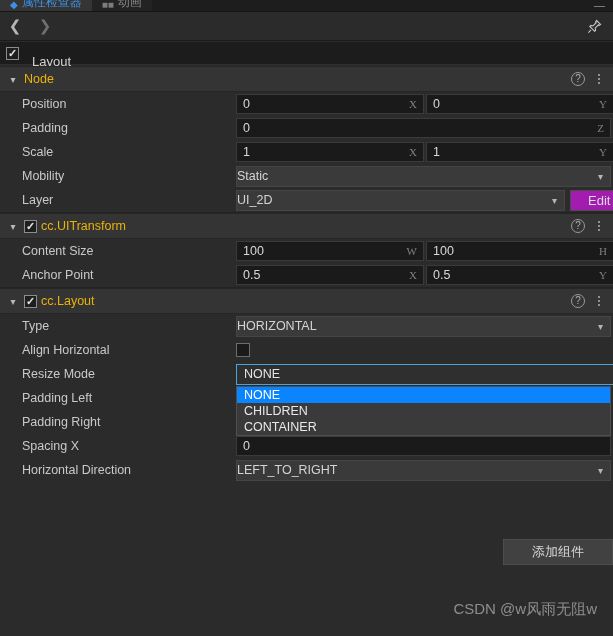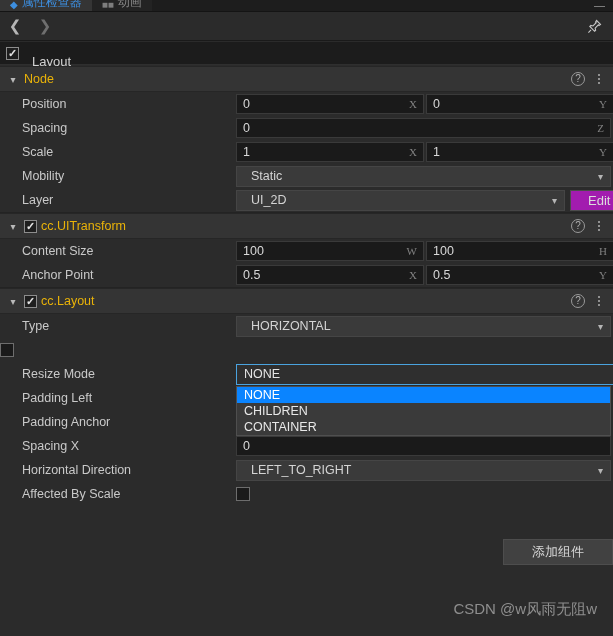--- a/index.html
+++ b/index.html
@@ -126,21 +126,21 @@
     font-family: "Liberation Serif", serif;
   }
   .half { width: 188px; }
   .half2 { width: 188px; margin-left: 2px; }
   .full { width: 375px; }
 
   .selectfield {
     height: 21px; background: #3a3a3a; border: 1px solid #454545;
     display: flex; align-items: center; position: relative;
   }
-  .selectfield .val { font-size: 12.5px; color: #d4d4d4; padding-left: 14px; }
+  .selectfield .val { font-size: 12.5px; color: #d4d4d4; padding-left: 0; }
   .selectfield .chev {
     position: absolute; right: 7px; font-size: 10px; color: #b5b5b5;
   }
   .sel-full { width: 375px; }
   .sel-layer { width: 329px; }
 
   .editbtn {
     margin-left: 5px; height: 21px; min-width: 39px; background: #a21caf;
     border: 1px solid #4c4c4c; display: flex; align-items: center;
     justify-content: center; font-size: 13px; color: #dcdcdc; padding: 0 17px;
@@ -242,21 +242,21 @@
           <span class="axis">X</span>
         </div>
         <div class="numfield half2">
           <span class="val">0</span>
           <span class="axis">Y</span>
         </div>
       </div>
     </div>
 
     <div class="row">
-      <div class="plabel">Spacing</div>
+      <div class="plabel">Padding</div>
       <div class="fields">
         <div class="numfield full">
           <span class="val">0</span>
           <span class="axis">Z</span>
         </div>
       </div>
     </div>
 
     <div class="row">
       <div class="plabel">Scale</div>
@@ -357,20 +357,21 @@
       <div class="plabel">Type</div>
       <div class="fields">
         <div class="selectfield sel-full">
           <span class="val">HORIZONTAL</span>
           <span class="chev">▾</span>
         </div>
       </div>
     </div>
 
     <div class="row">
+      <div class="plabel">Align Horizontal</div>
       <div class="fields">
         <span class="cb empty"></span>
       </div>
     </div>
 
     <div class="row" style="position:relative;z-index:40;">
       <div class="plabel">Resize Mode</div>
       <div class="fields">
         <div class="dd-wrap">
           <div class="dd-head">
@@ -385,21 +386,21 @@
         </div>
       </div>
     </div>
 
     <div class="row">
       <div class="plabel">Padding Left</div>
       <div class="fields"></div>
     </div>
 
     <div class="row">
-      <div class="plabel">Padding Anchor</div>
+      <div class="plabel">Padding Right</div>
       <div class="fields"></div>
     </div>
 
     <div class="row">
       <div class="plabel">Spacing X</div>
       <div class="fields">
         <div class="numfield full">
           <span class="val">0</span>
         </div>
       </div>
@@ -408,26 +409,20 @@
     <div class="row">
       <div class="plabel">Horizontal Direction</div>
       <div class="fields">
         <div class="selectfield sel-full">
           <span class="val">LEFT_TO_RIGHT</span>
           <span class="chev">▾</span>
         </div>
       </div>
     </div>
 
-    <div class="row">
-      <div class="plabel">Affected By Scale</div>
-      <div class="fields">
-        <span class="cb empty"></span>
-      </div>
-    </div>
 
   </div>
 
   <div class="addbtn-wrap">
     <div class="addbtn">添加组件</div>
   </div>
 
   <div class="watermark">CSDN @w风雨无阻w</div>
 
 </div>

